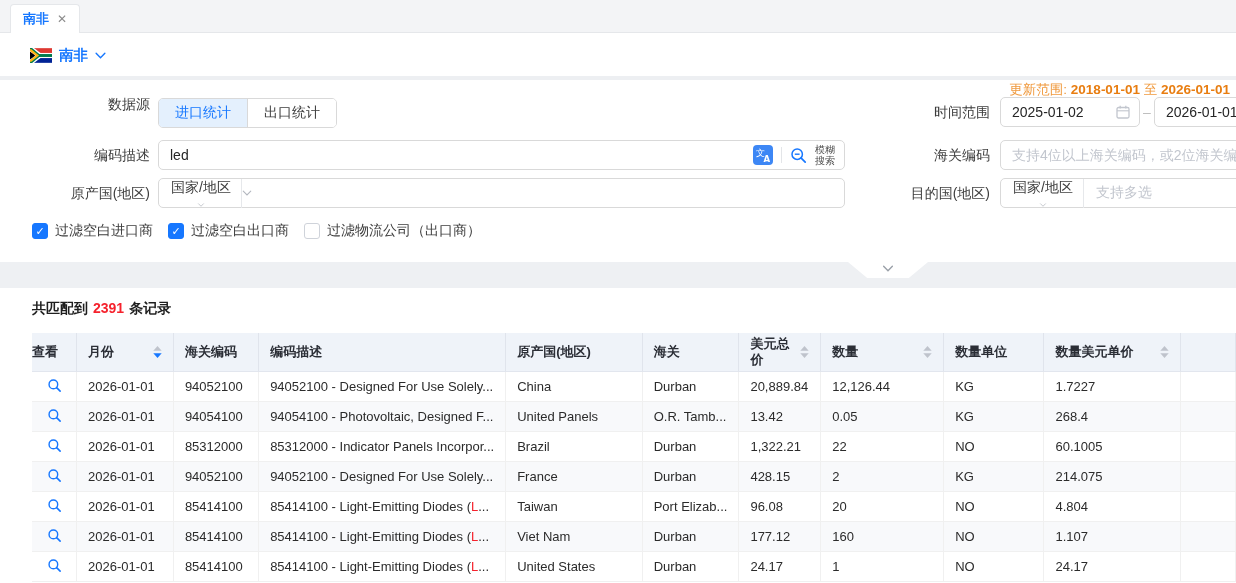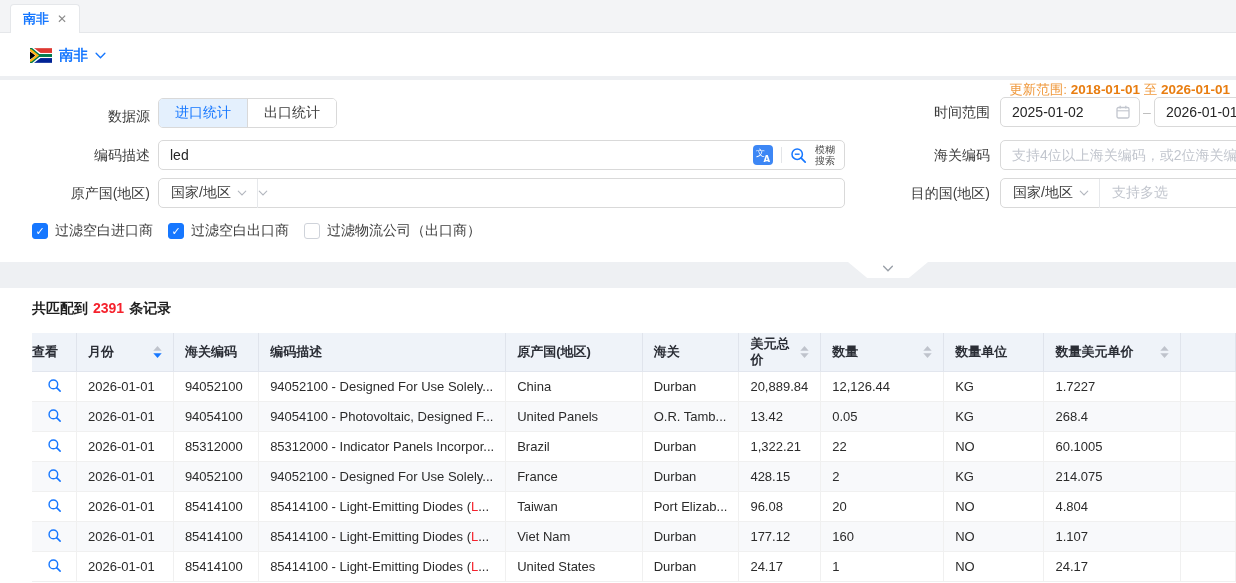--- a/index.html
+++ b/index.html
@@ -29,21 +29,21 @@
   .seg{padding:0 16px;display:flex;align-items:center;font-size:14px;color:#3d3d3d;cursor:pointer;background:#fff;}
   .seg + .seg{border-left:1px solid #d9d9d9;}
   .seg.selected{background:#e4f0fd;color:#1677ff;}
   .box{border:1px solid #d9d9d9;border-radius:5px;background:#fff;display:flex;align-items:center;position:absolute;height:30px;}
   .box input{border:none;outline:none;background:transparent;font:inherit;color:#262626;flex:1;min-width:0;padding:0 11px;height:100%;}
   .box input::placeholder{color:#c2c6ce;}
   .icon-cluster{display:flex;align-items:center;gap:8px;padding-right:9px;}
   .vdiv{width:1px;height:16px;background:#e3e5e8;}
   .fuzzy-text{font-size:10px;line-height:11.5px;color:#4b4b4b;white-space:nowrap;}
   .range-dash{position:absolute;left:1143px;top:24px;color:#bfbfbf;}
-  .sel-seg{display:flex;align-items:center;gap:6px;padding:0 10px 0 12px;height:100%;color:#3d3d3d;white-space:nowrap;cursor:pointer;}
+  .sel-seg{display:flex;align-items:center;gap:6px;padding:0 10px 0 12px;height:100%;color:#3d3d3d;white-space:nowrap;cursor:pointer;flex-direction:column;}
   .sel-div{width:1px;height:29px;background:#e6e8eb;}
   .combo-ph{color:#c2c6ce;padding-left:12px;white-space:nowrap;overflow:hidden;flex:1;}
   .trail-ico{padding-right:12px;display:flex;align-items:center;}
   
   .cb-row{position:absolute;left:32px;top:142px;display:flex;align-items:center;gap:15px;}
   .cb{display:flex;align-items:center;gap:7px;cursor:pointer;white-space:nowrap;color:#3d3d3d;}
   .cb-box{width:16px;height:16px;border:1px solid #cfd3da;border-radius:3px;background:#fff;display:flex;align-items:center;justify-content:center;font-size:11px;color:#fff;line-height:1;}
   .cb-box.checked{background:#1677ff;border-color:#1677ff;font-weight:700;}
   
   .gray-band{position:absolute;left:0;top:262px;width:1236px;height:26px;background:#eef0f3;}
@@ -96,21 +96,21 @@
       <svg width="11" height="7" viewBox="0 0 12 8">
         <path d="M1,1.5 6,6.5 11,1.5" stroke="#1677ff" stroke-width="1.6" fill="none" stroke-linecap="round"></path>
       </svg>
     </div>
   </div>
   <div class="divider-band"></div>
 
   <div class="filter-panel">
     <div class="update-range"><span>更新范围:</span> <b>2018-01-01</b> <span>至</span> <b>2026-01-01</b></div>
 
-    <span class="flabel" style="left:20px;top:28px;width:130px;font-family:Liberation Serif, serif;">数据源</span>
+    <span class="flabel" style="left:20px;top:16px;width:130px;font-family:Liberation Serif, serif;">数据源</span>
     <div class="segmented" id="segmented">
         <span class="seg selected">进口统计</span>
         <span class="seg">出口统计</span>
       </div>
     <span class="flabel" style="left:880px;top:24px;width:110px;">时间范围</span>
     <div class="box" style="left:1000px;top:17px;width:140px;">
       <input readonly="" value="2025-01-02" style="">
       <span class="icon-cluster">
         <svg width="14" height="14" viewBox="0 0 14 14">
           <rect x="1" y="2.5" width="12" height="10.5" rx="1.5" fill="none" stroke="#c2c6ce" stroke-width="1.3"></rect>

